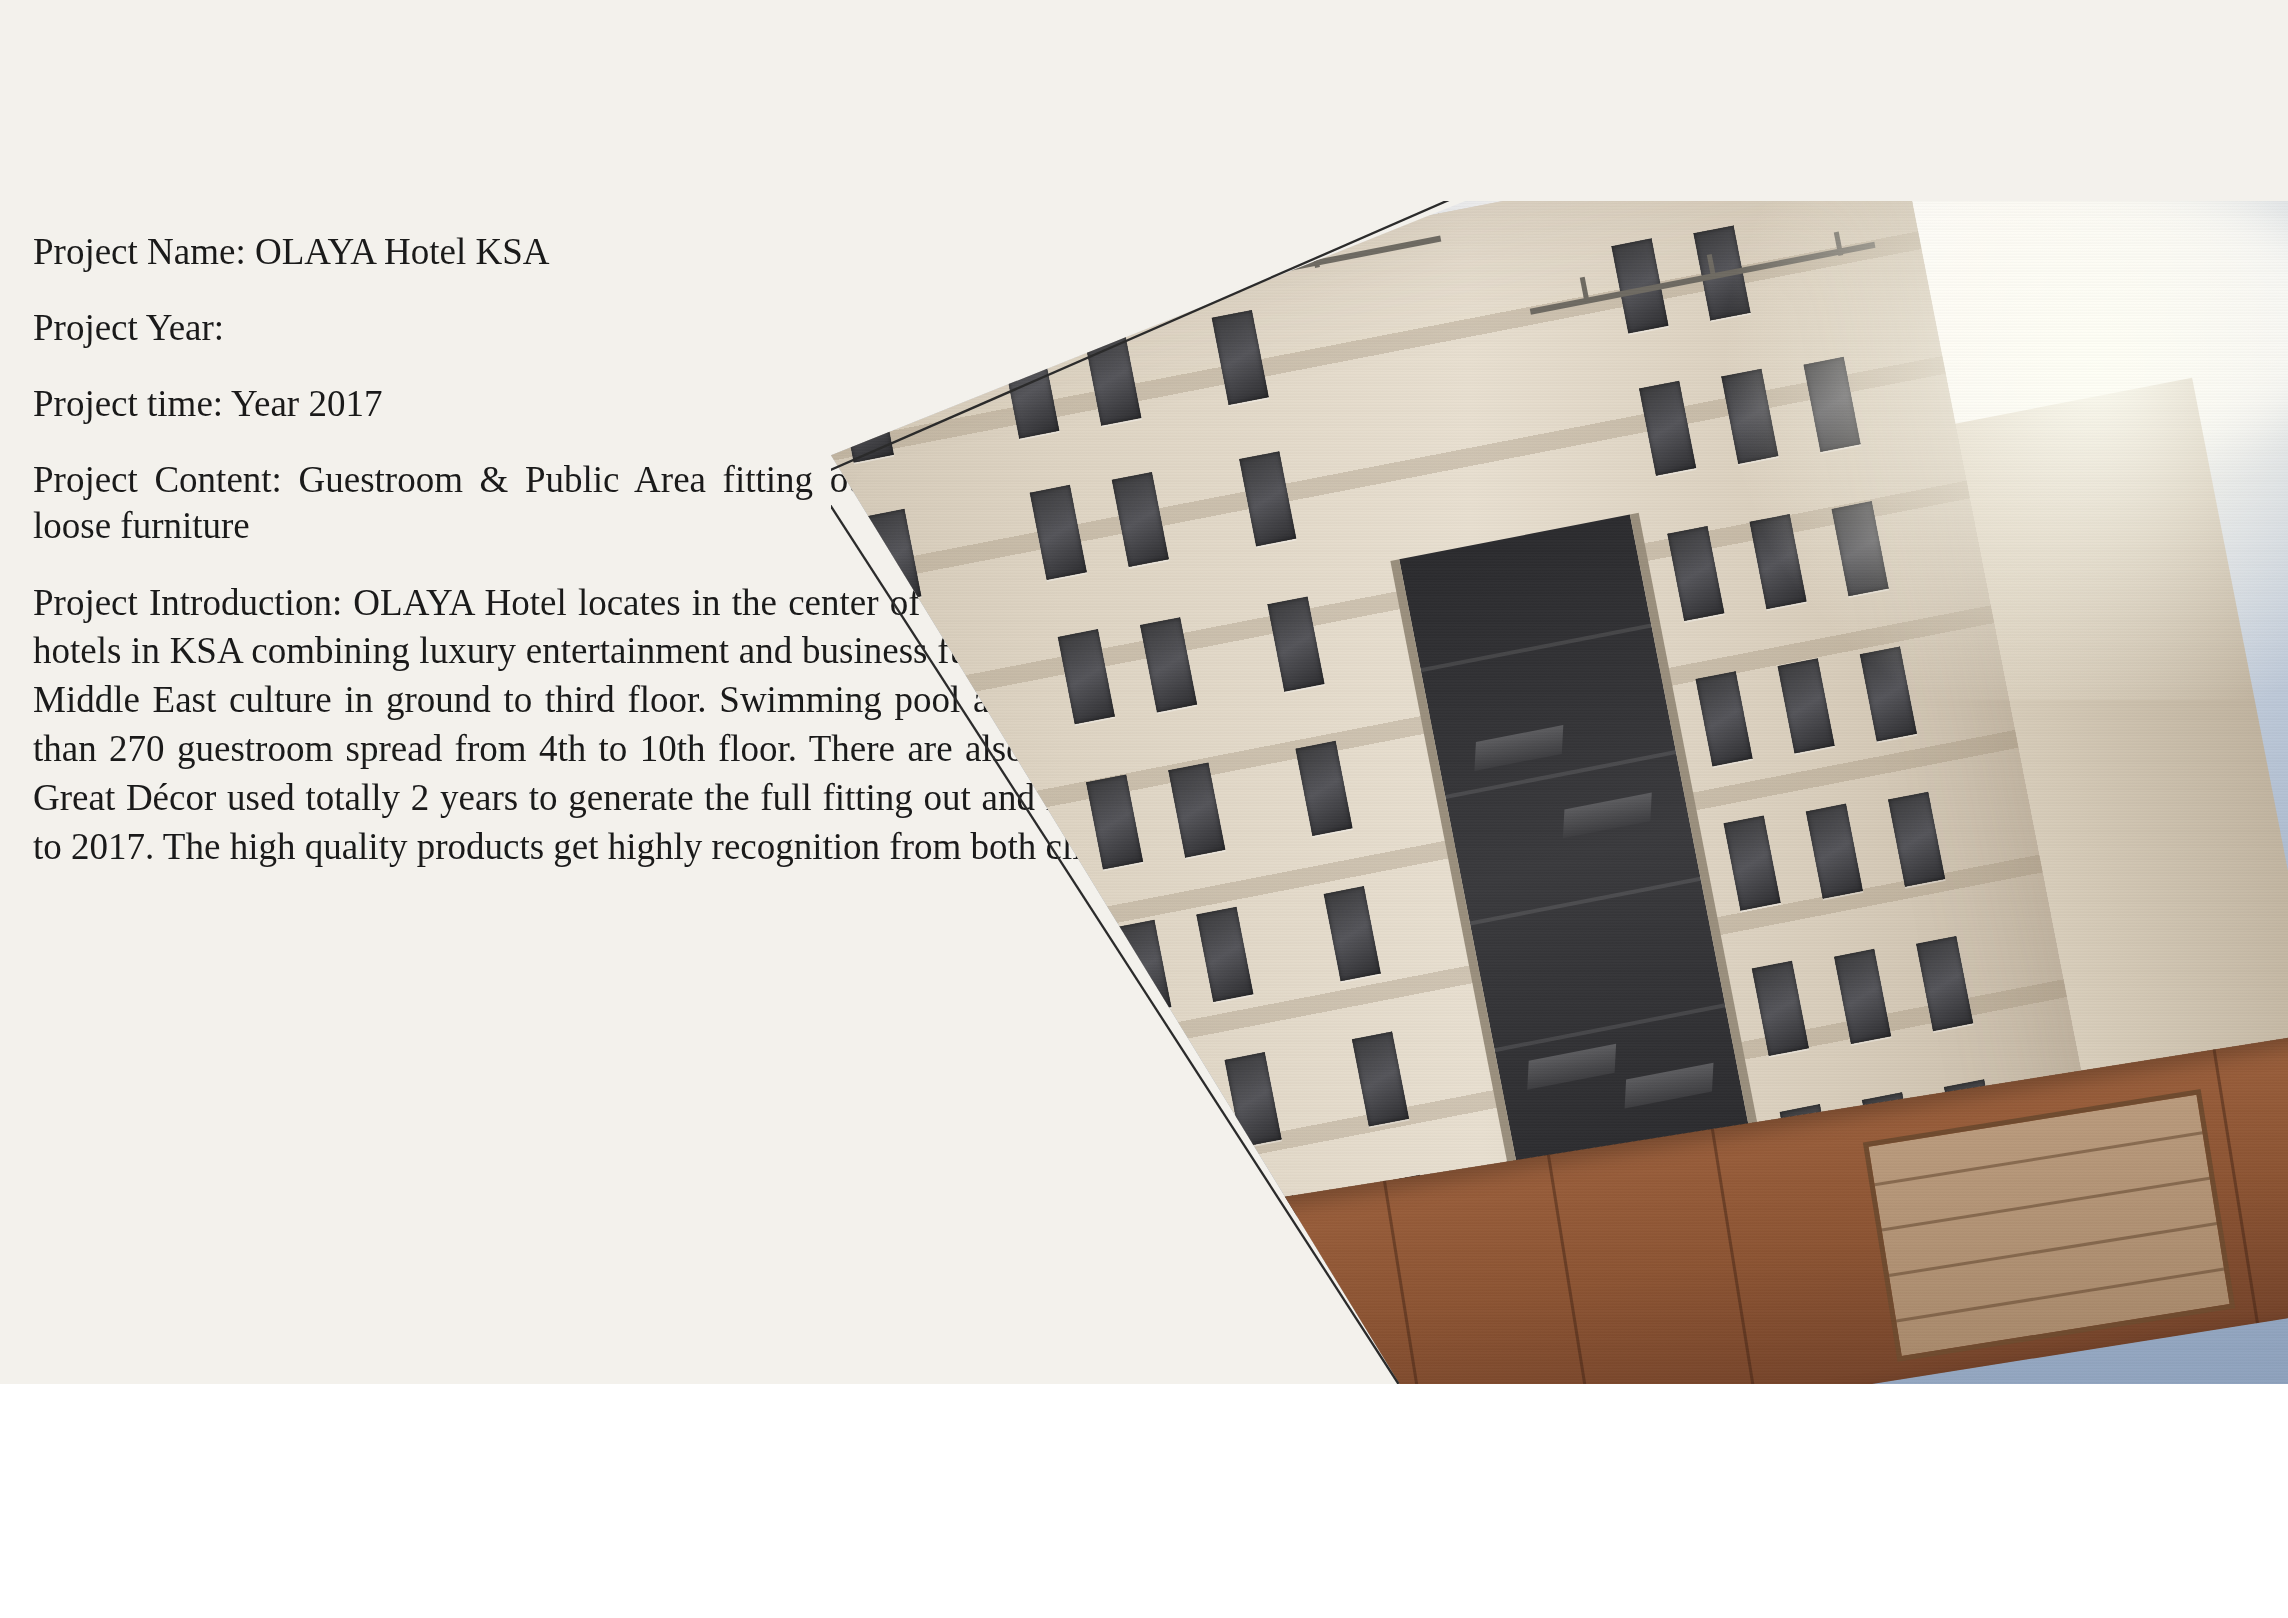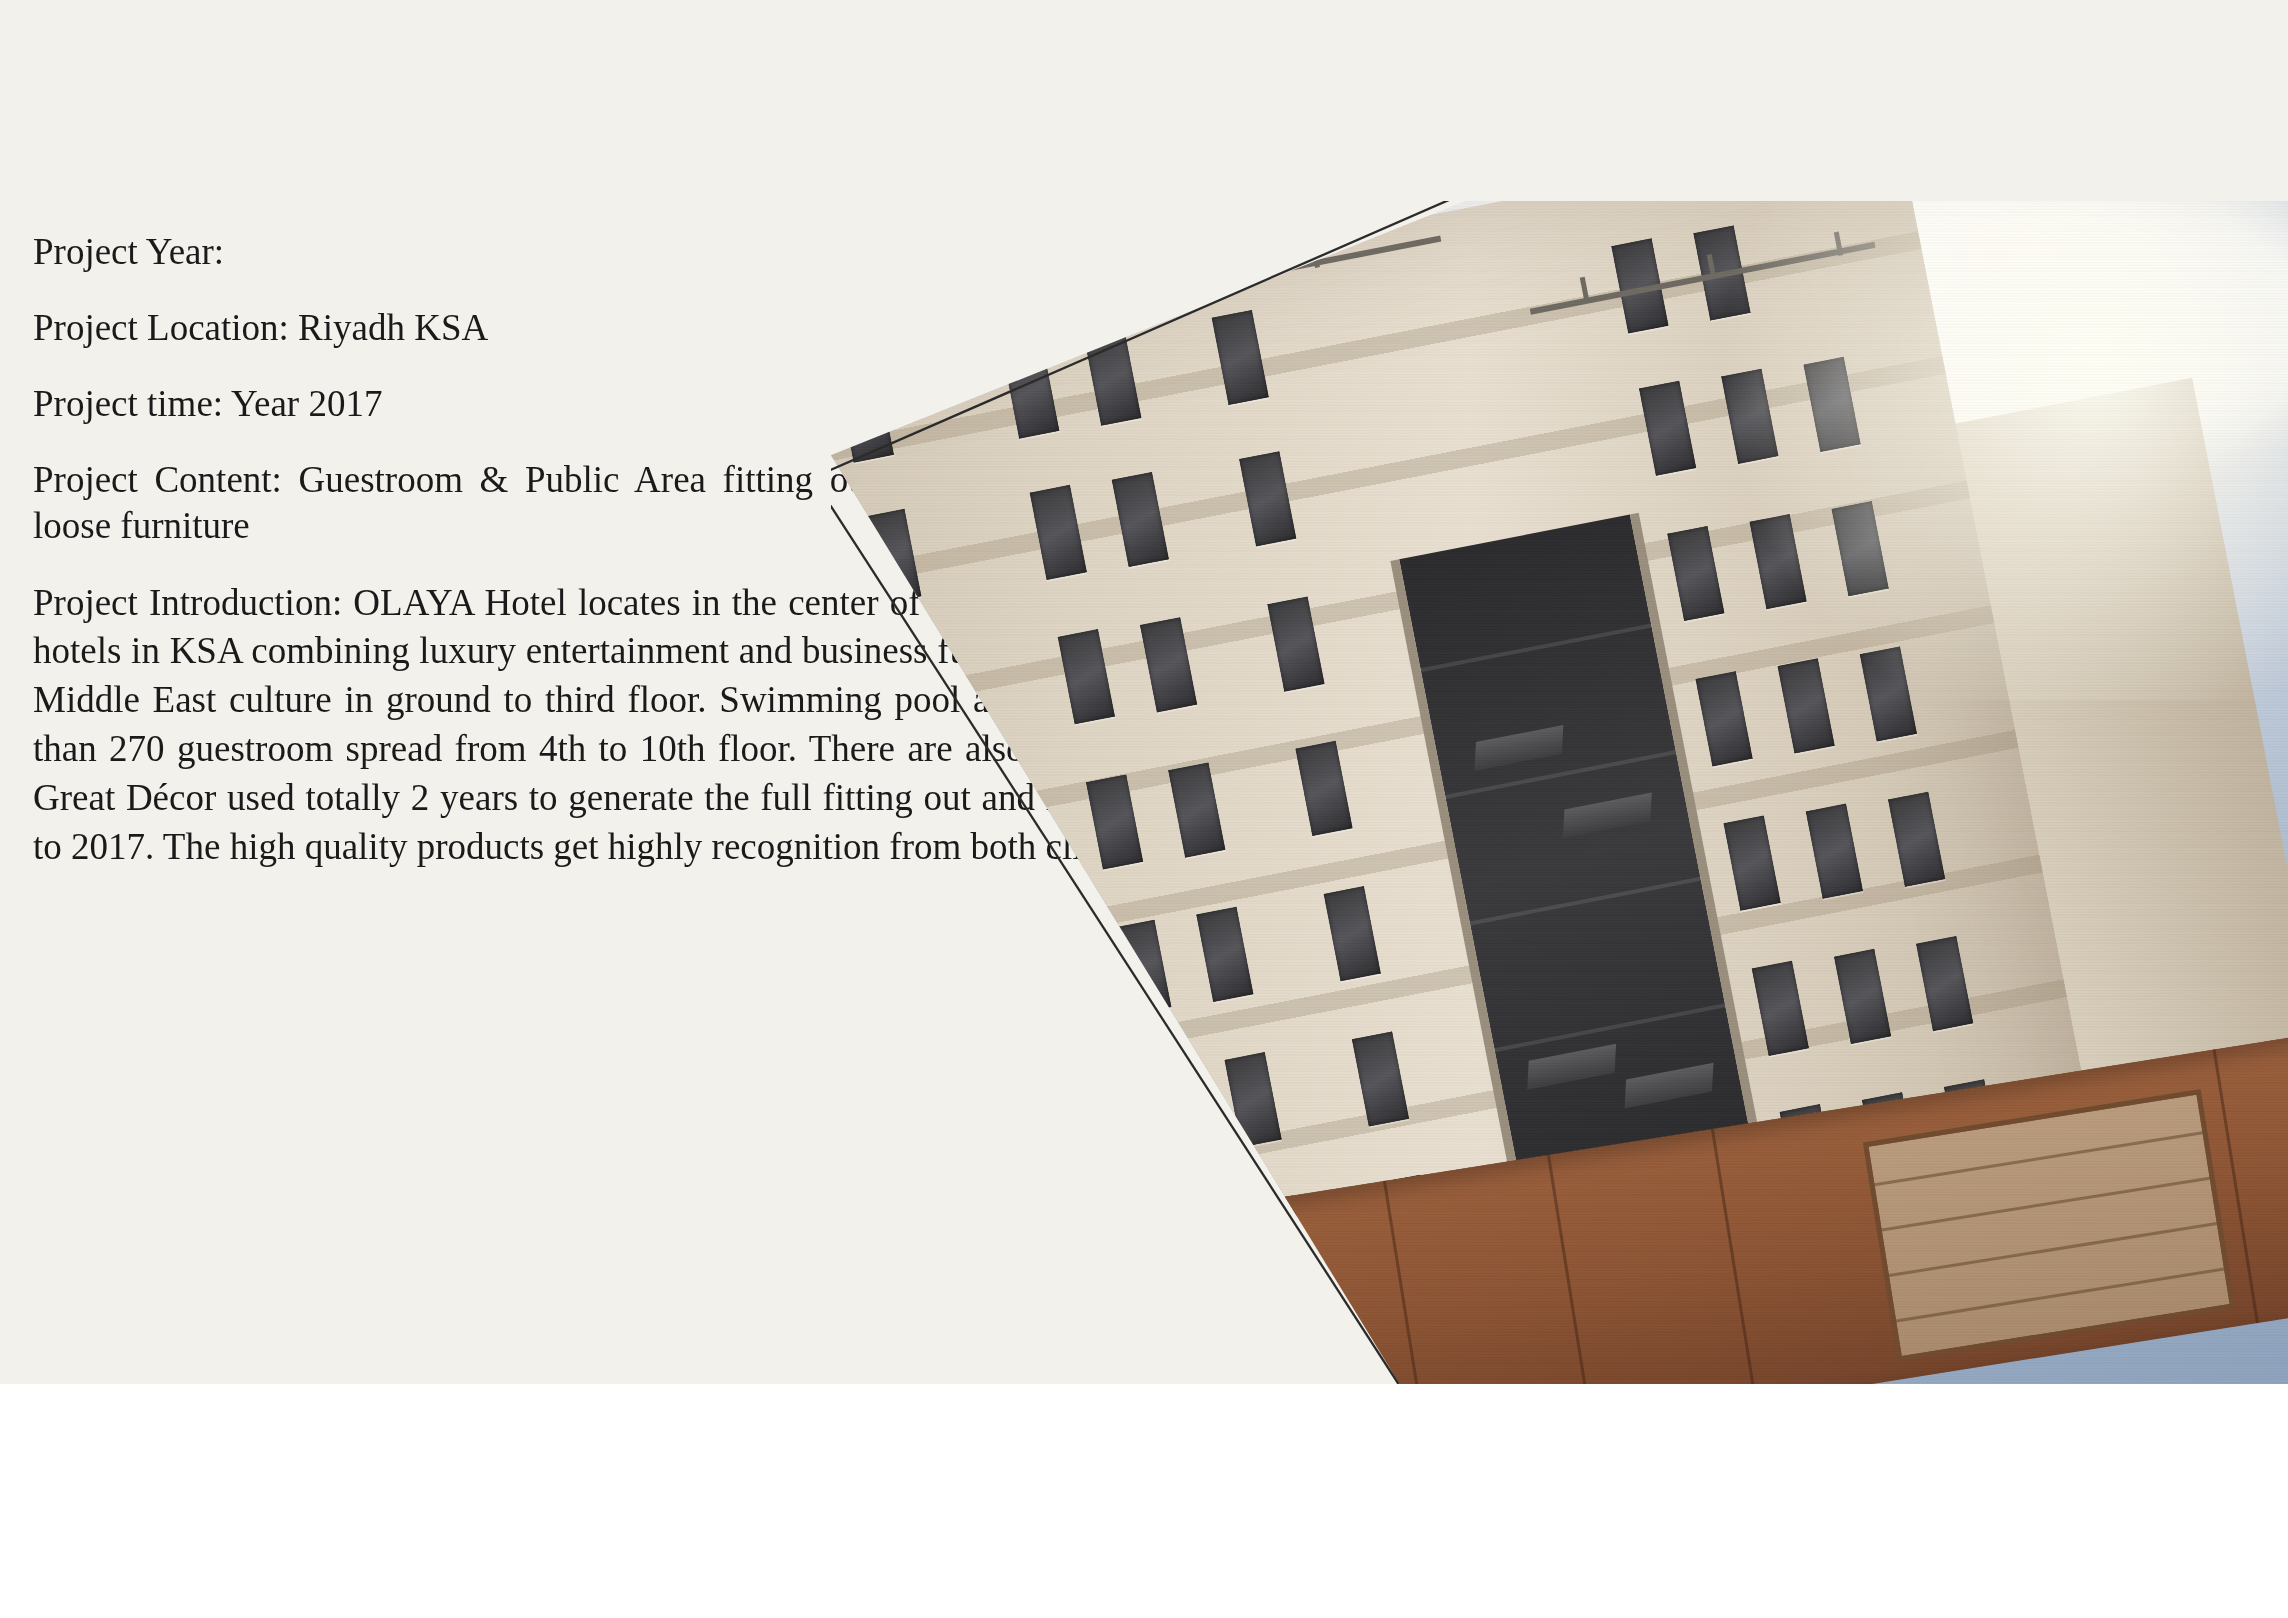--- a/index.html
+++ b/index.html
@@ -270,22 +270,22 @@
 </style>
 </head>
 <body>
 
 <div class="slide">
 
   <div class="panel"></div>
 
 
   <div class="text-block">
+    <div class="meta-line">Project Name: OLAYA Hotel KSA</div>
     <div class="meta-line">Project Year:</div>
-    <div class="meta-line">Project Location: Riyadh KSA</div>
     <div class="meta-line">Project time: Year 2017</div>
     <div class="meta-line two-line">Project Content: Guestroom &amp; Public Area fitting out and loose furniture</div>
     <div class="intro-para">Project Introduction: OLAYA Hotel locates in the center of the Riyadh, and is one of the most high-end five star hotels in KSA combining luxury entertainment and business functions. There is four giant restaurants with special Middle East culture in ground to third floor. Swimming pool and fitness room also included in the hotel. More than 270 guestroom spread from 4th to 10th floor. There are also two presidential suites at the top of the hotel. Great Décor used totally 2 years to generate the full fitting out and loose furniture for the whole hotel from 2016 to 2017. The high quality products get highly recognition from both clients and visitors.</div>
   </div>
 
   <div class="photo-wrap">
     <div class="photo">
       <div class="sky"></div>
 
       <div class="cloud" style="left:-55px; top:111px;  width:480px; height:212px;"></div>

